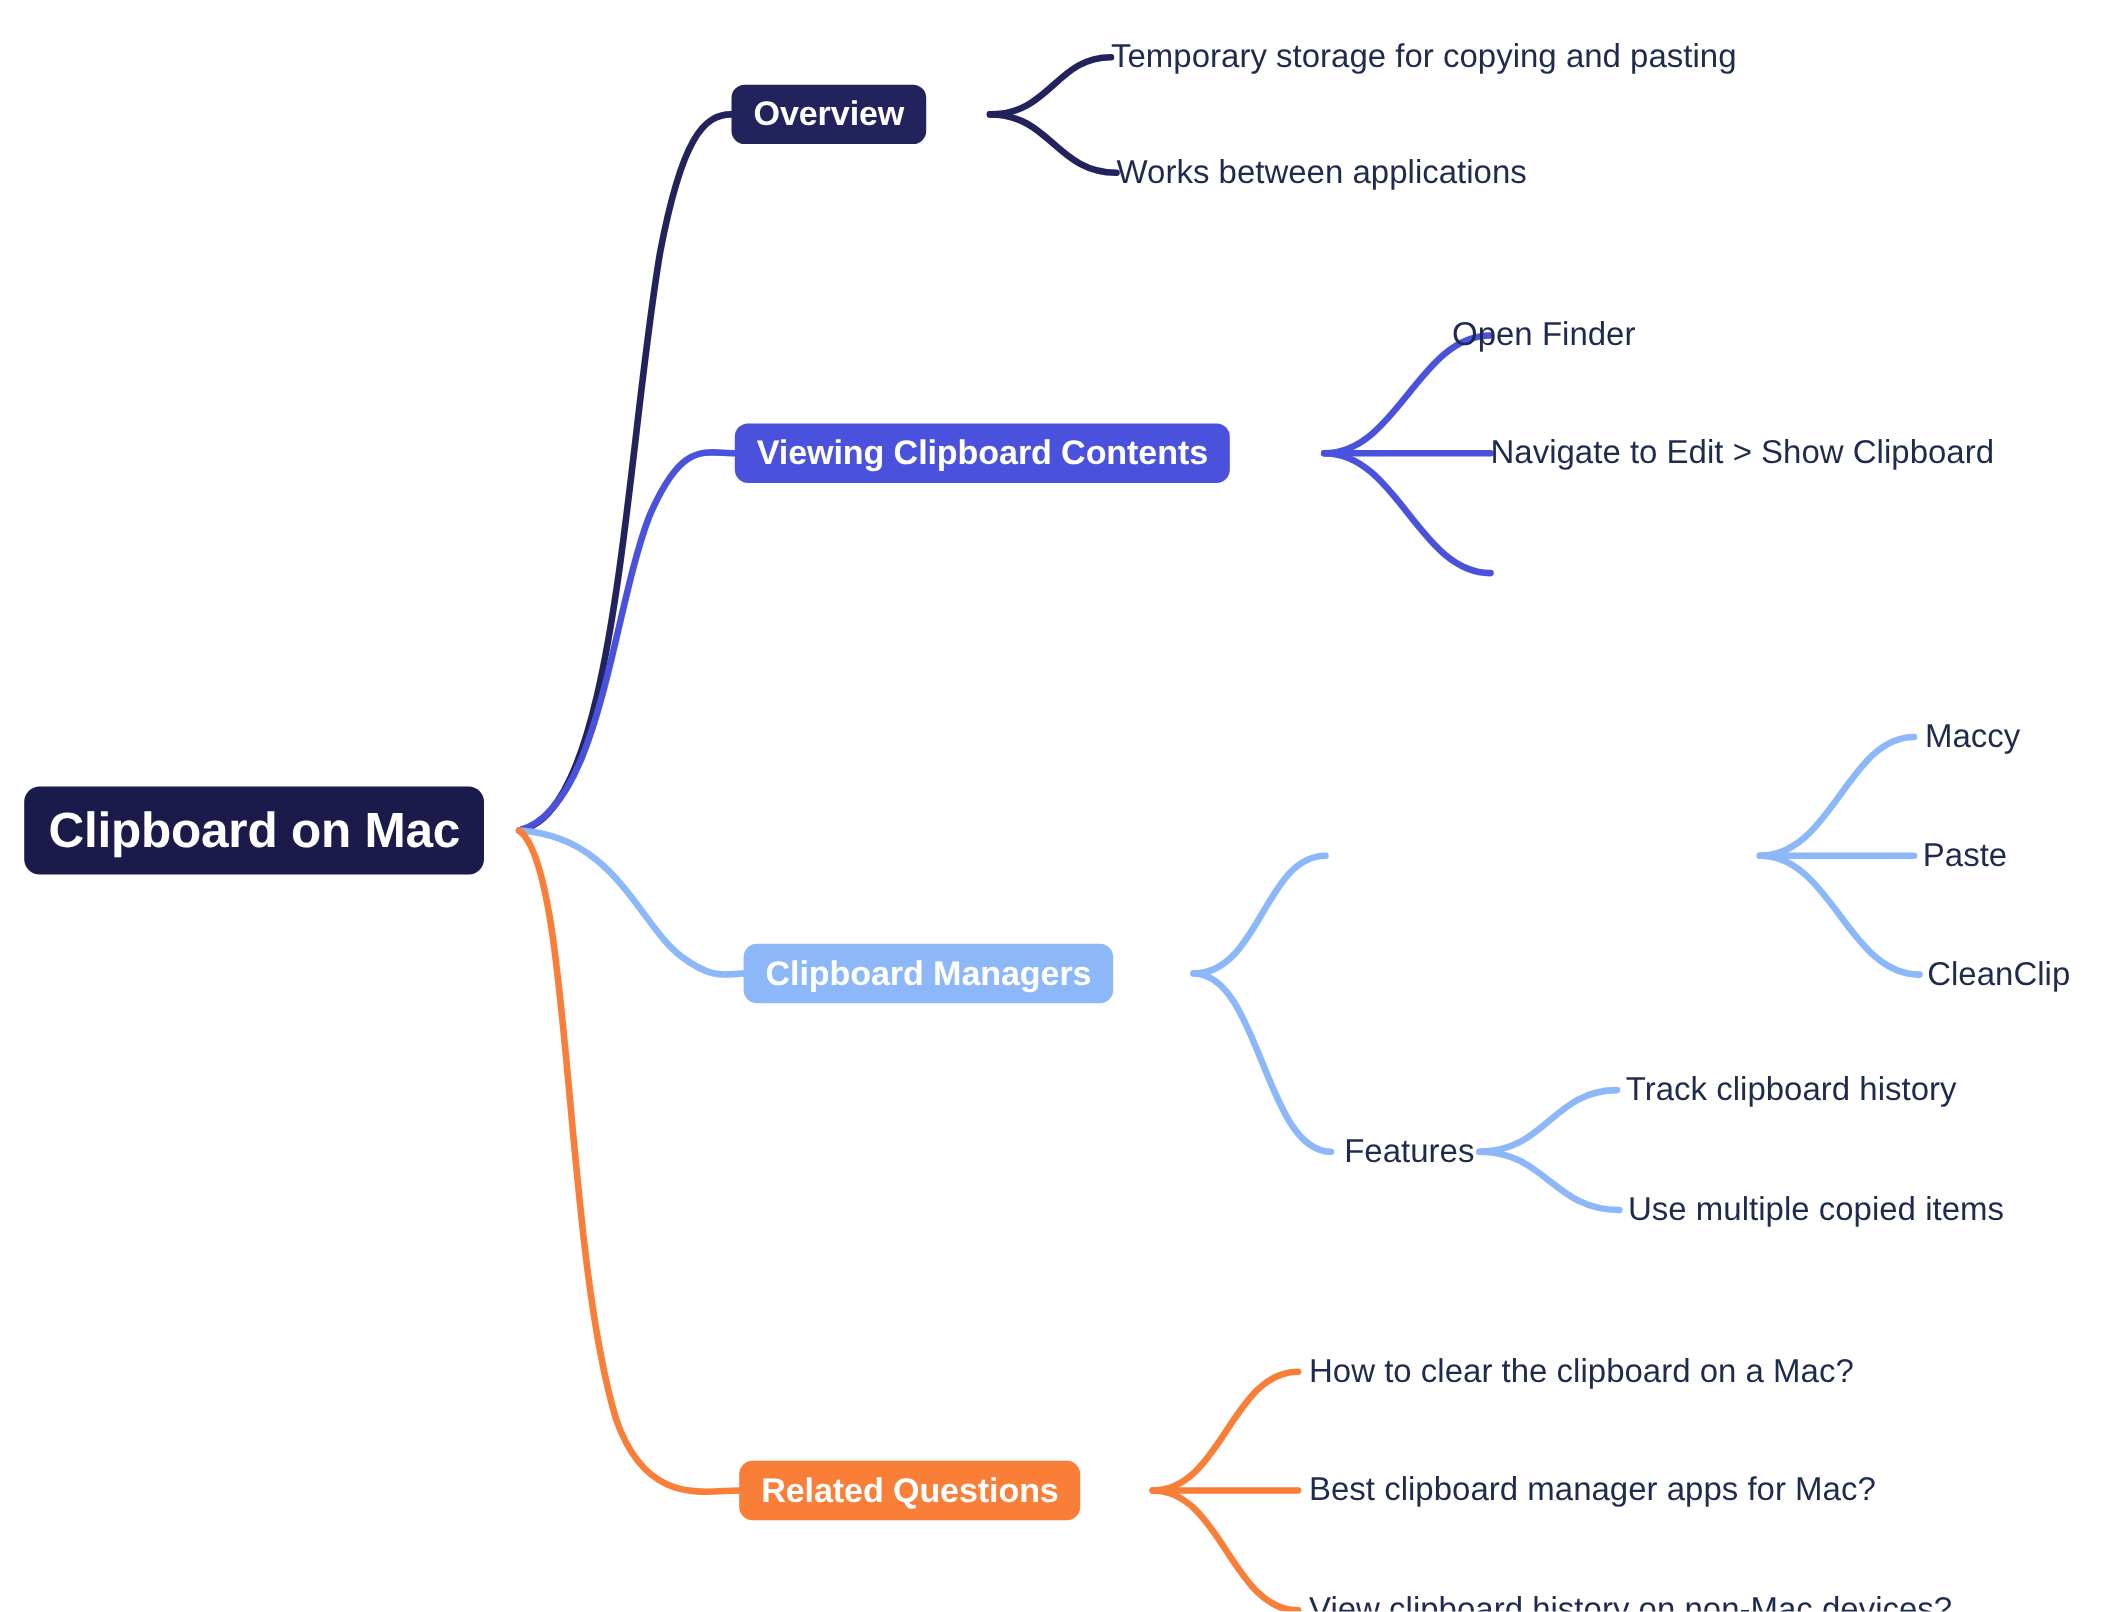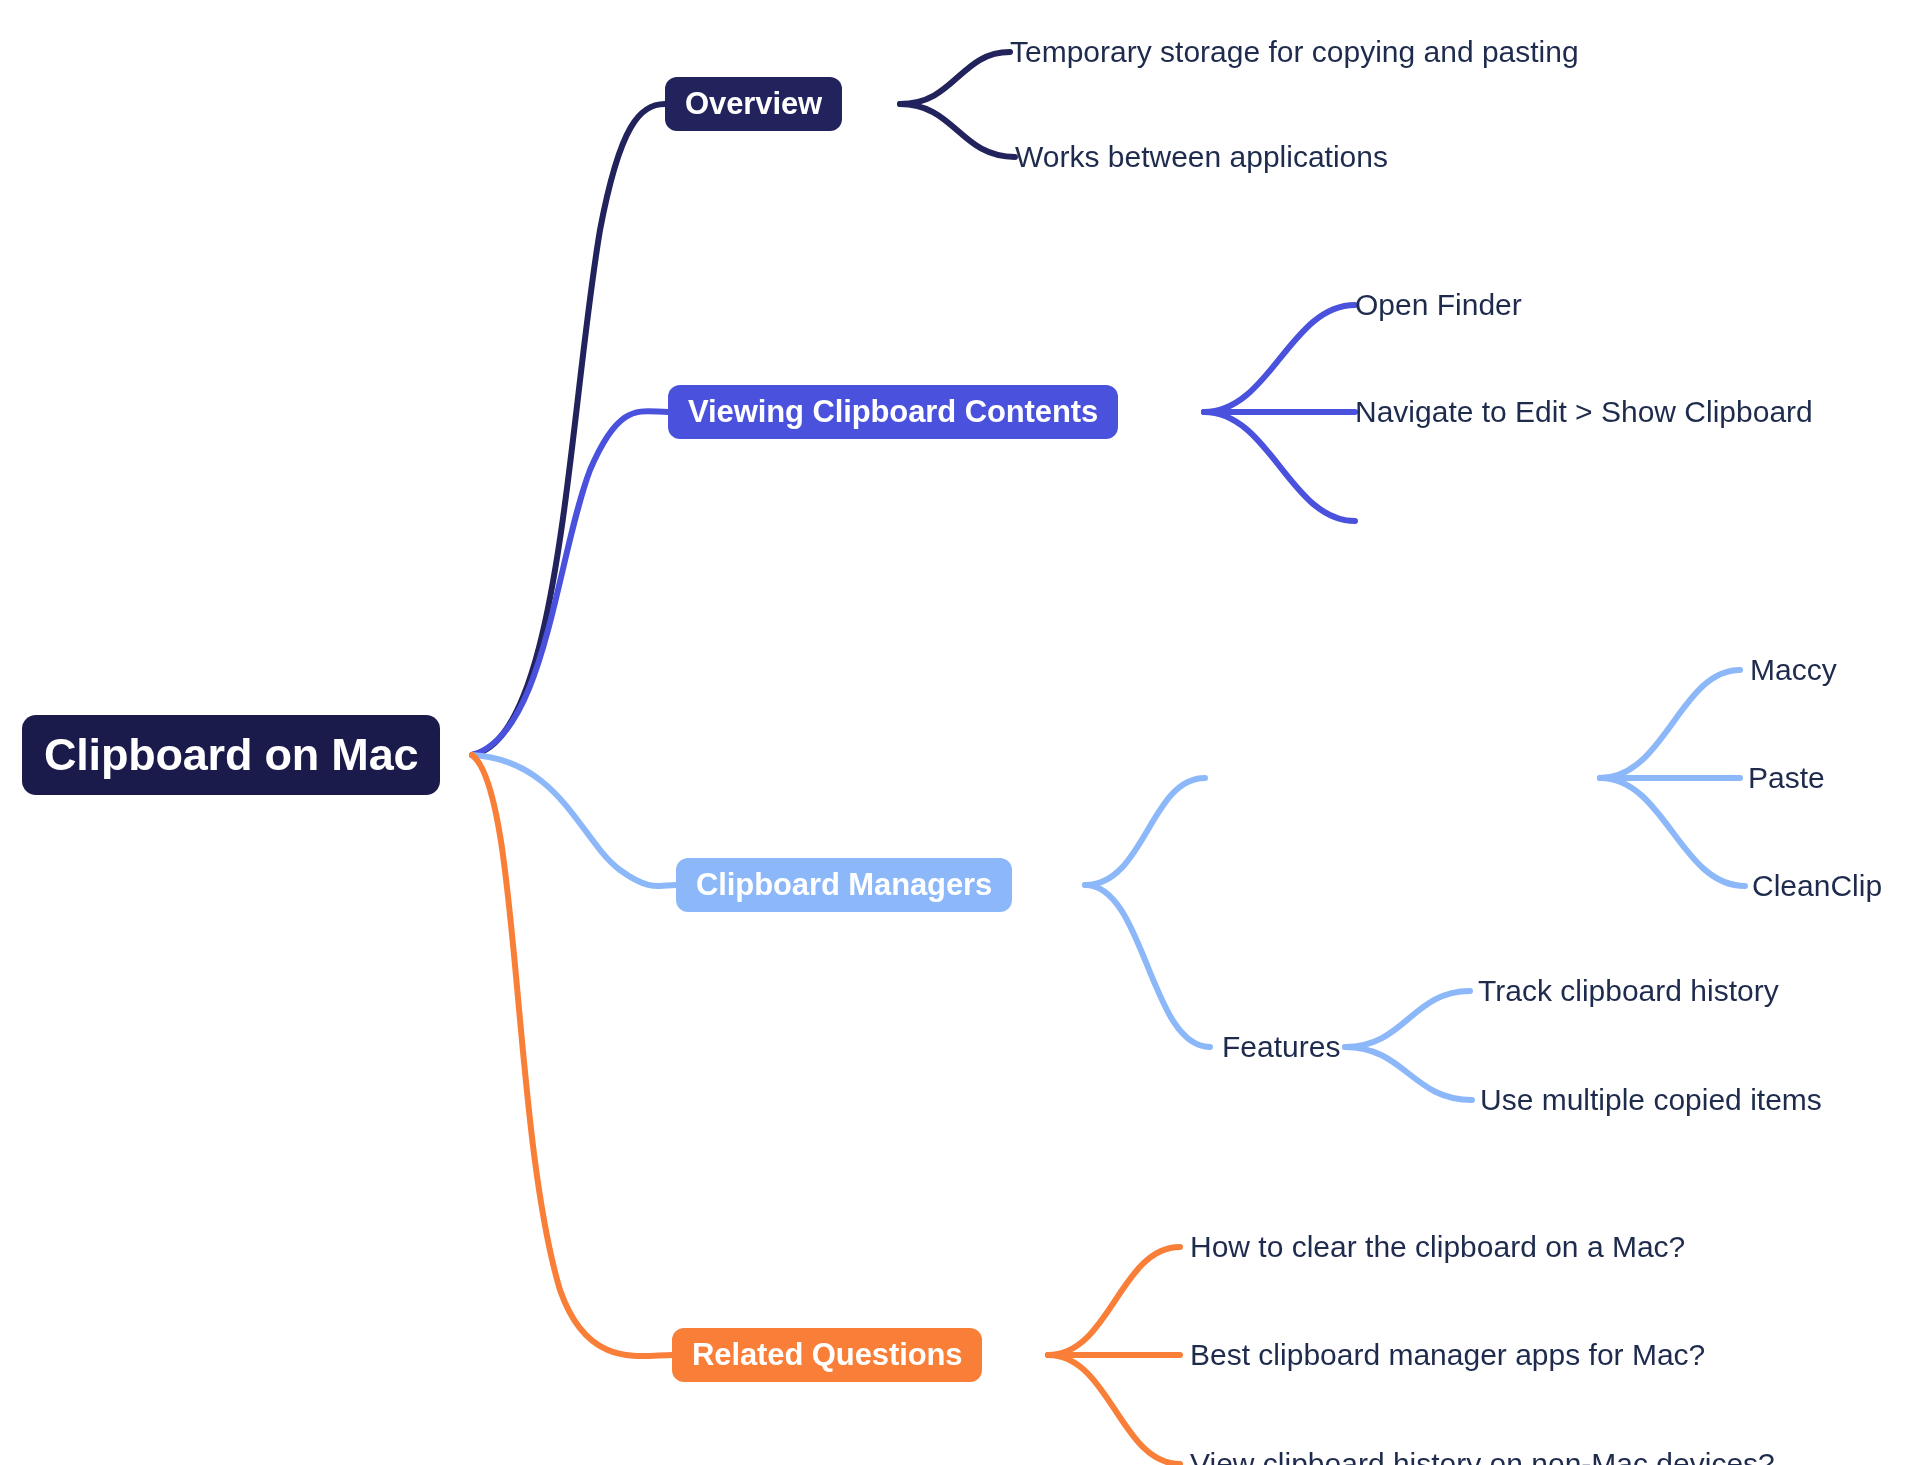--- a/index.html
+++ b/index.html
@@ -127,21 +127,21 @@
   <div class="node node-text" style="left:1010px; top:52px;">
     <span>Temporary storage for copying and pasting</span>
   </div>
   <div class="node node-text" style="left:1015px; top:157px;">
     <span>Works between applications</span>
   </div>
 
   <div class="node node-l1 tone-indigo" style="left:668px; top:412px;">
     <span>Viewing Clipboard Contents</span>
   </div>
-  <div class="node node-text" style="left:1355px; top:305px;">
+  <div class="node node-text" style="left:1320px; top:305px;">
     <span>Open Finder</span>
   </div>
   <div class="node node-text" style="left:1355px; top:412px;">
     <span>Navigate to Edit &gt; Show Clipboard</span>
   </div>
 
   <div class="node node-l1 tone-sky" style="left:676px; top:885px;">
     <span>Clipboard Managers</span>
   </div>
 

